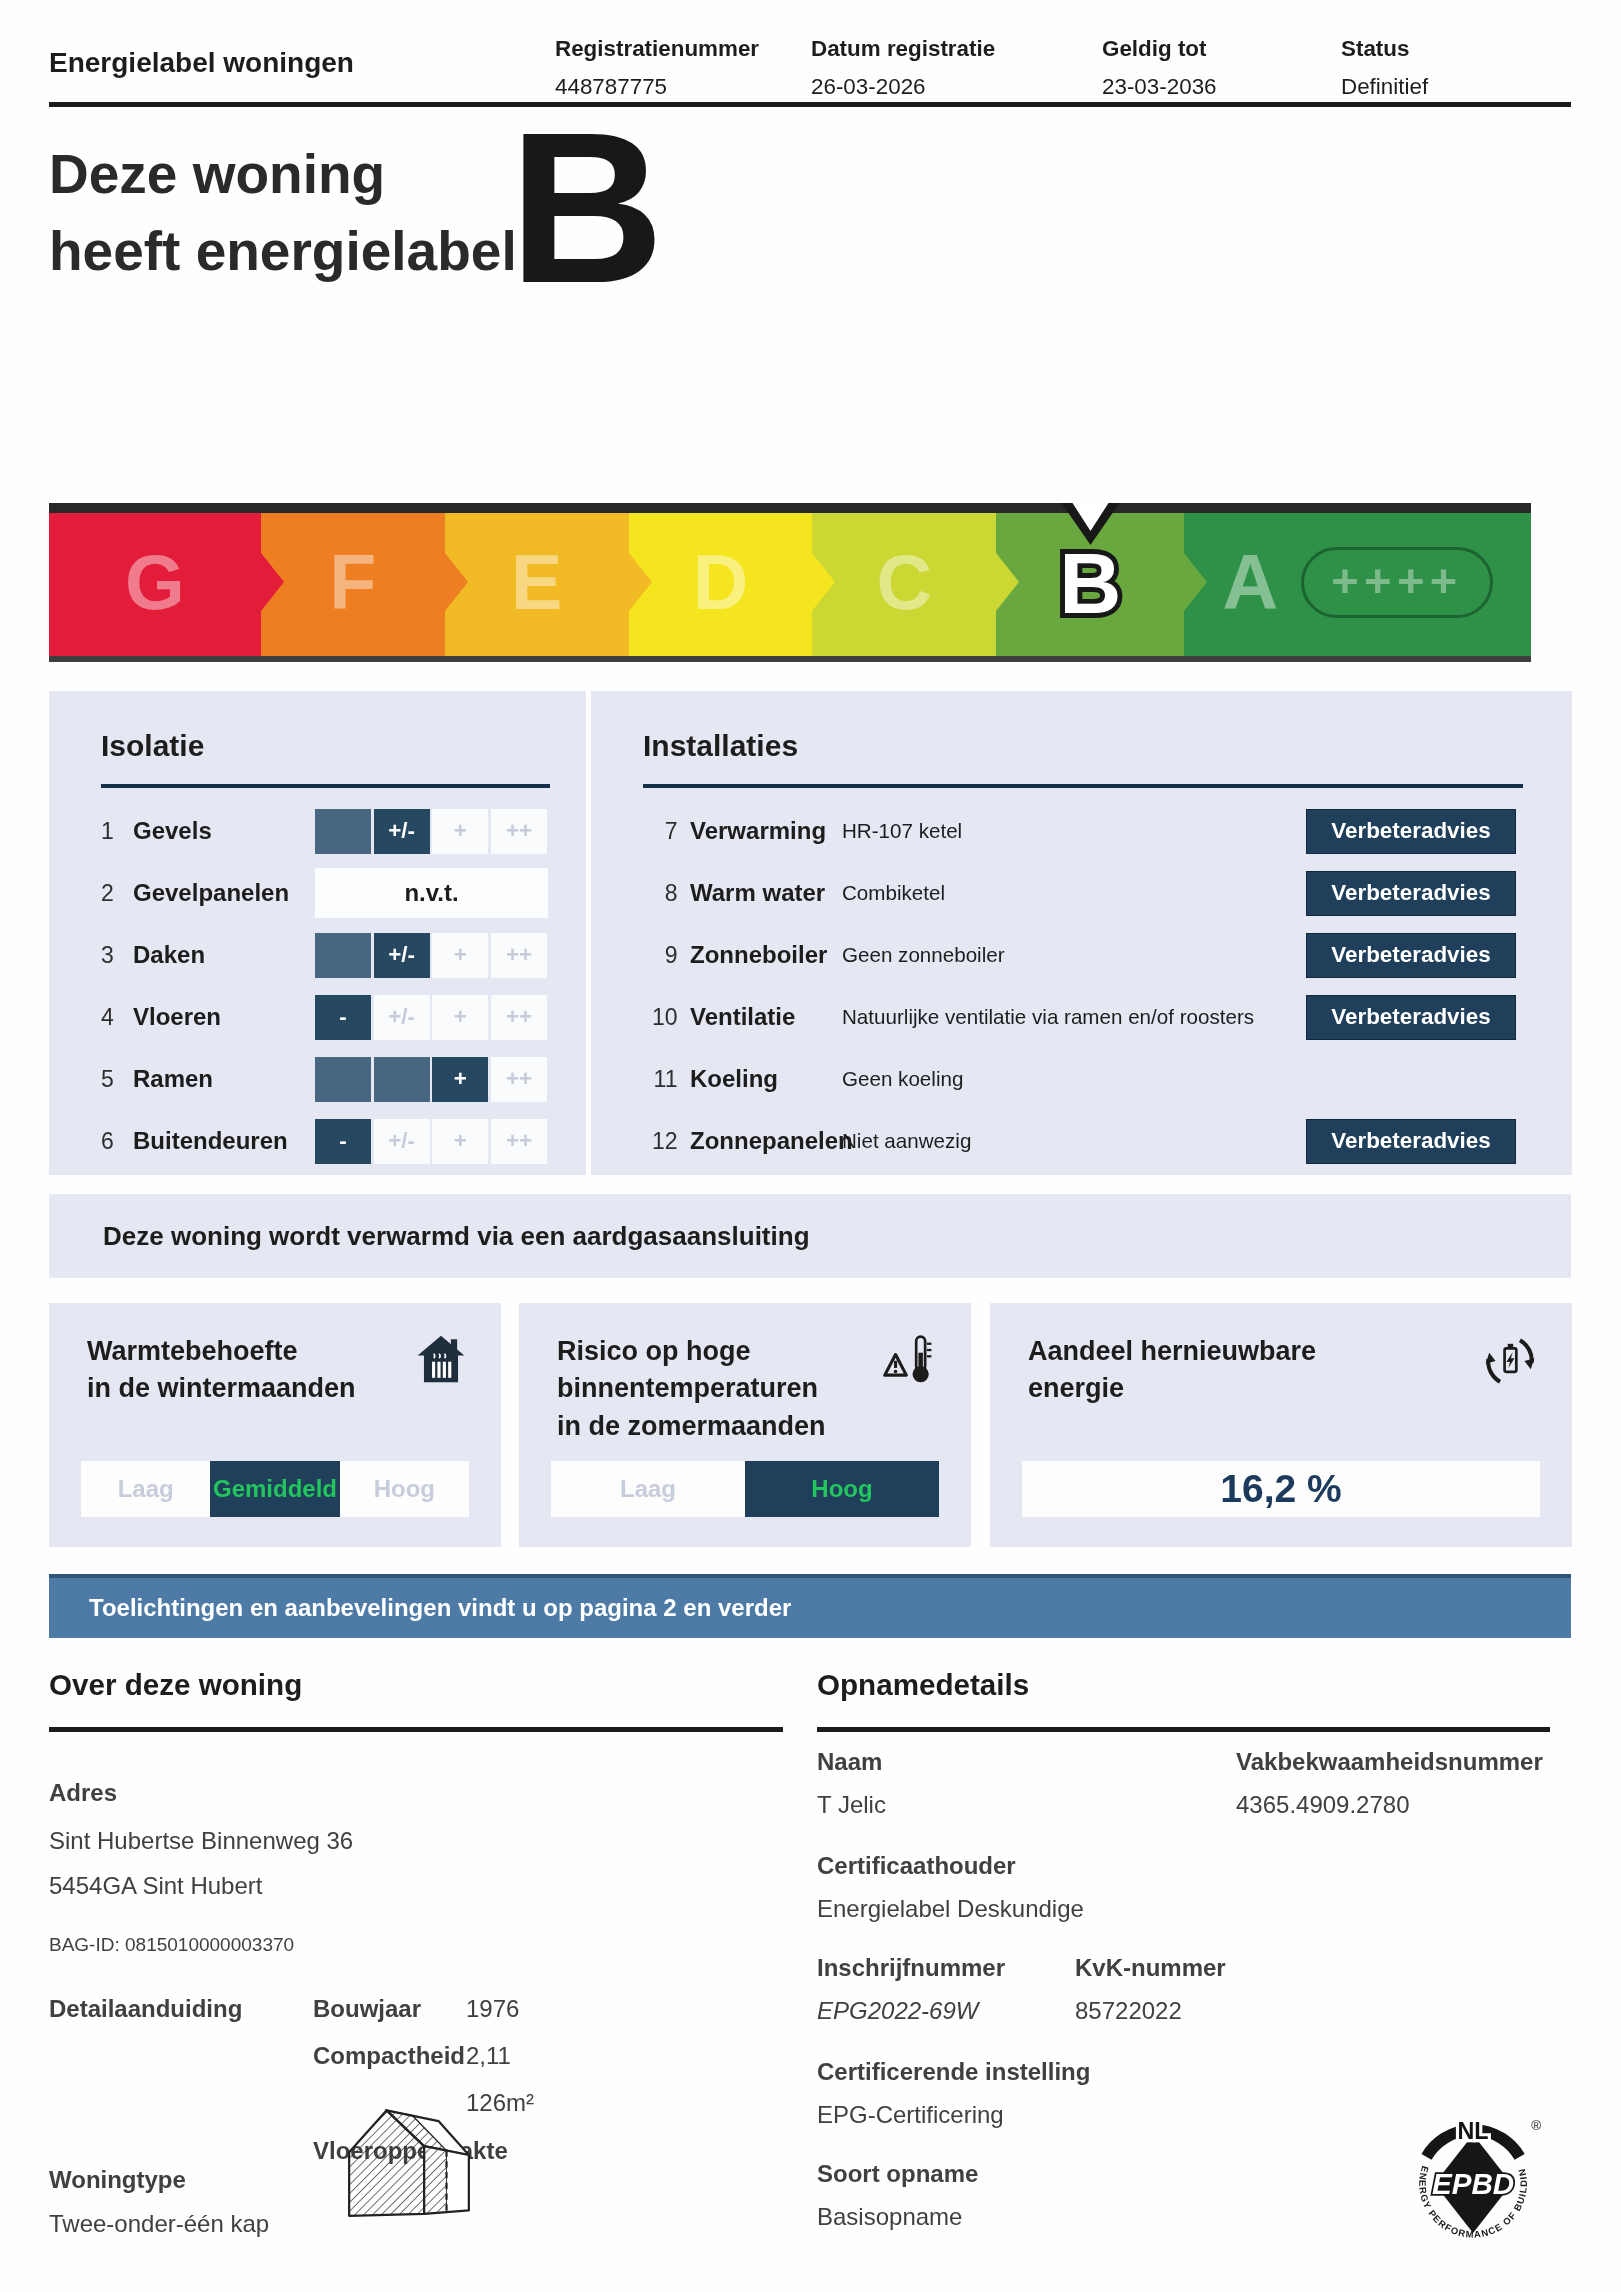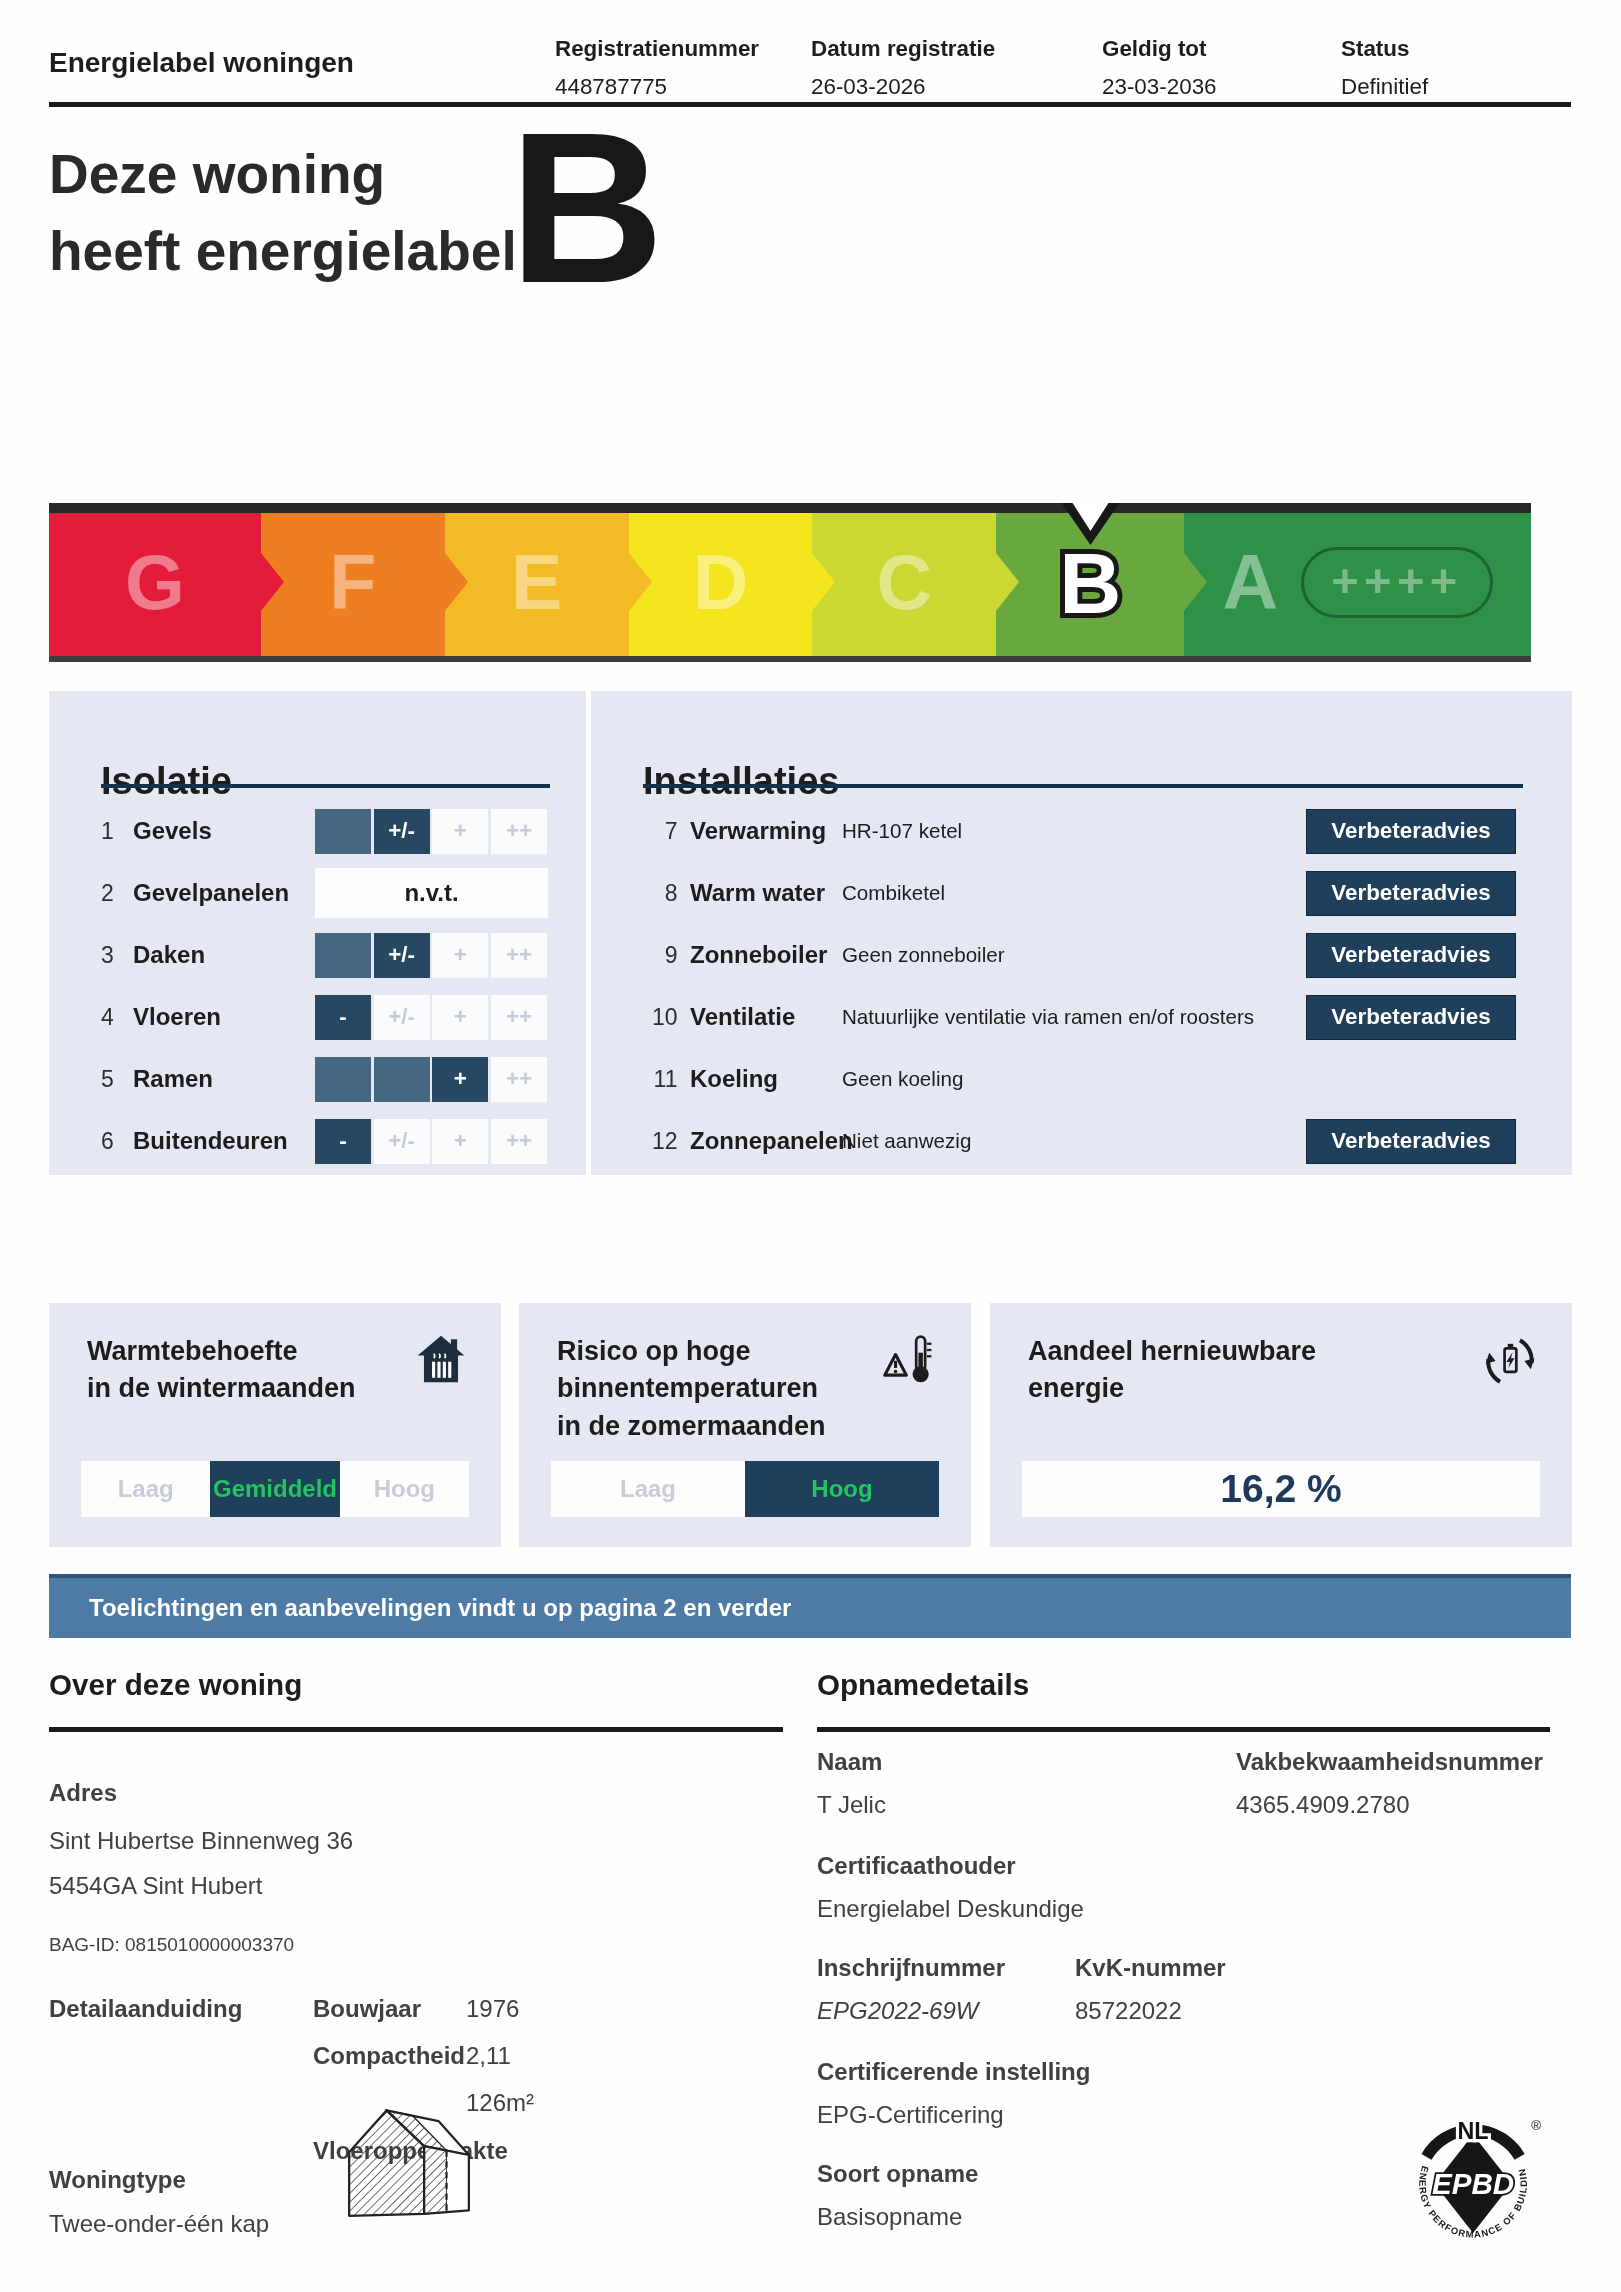--- a/index.html
+++ b/index.html
@@ -37,21 +37,21 @@
   .marker{position:absolute;left:50%;top:0;transform:translateX(-50%);width:57px;height:42px;z-index:6;}
   .m-outer{position:absolute;left:0;top:0;width:0;height:0;border-left:29px solid transparent;
         border-right:29px solid transparent;border-top:42px solid #181818;}
   .m-inner{position:absolute;left:10.7px;top:0;width:0;height:0;border-left:18px solid transparent;
         border-right:18px solid transparent;border-top:28px solid #ffffff;}
 
   
   .panel{position:absolute;top:691px;height:484px;background:#e5e8f2;}
   #panel-isolatie{left:49px;width:537px;}
   #panel-installaties{left:591px;width:981px;}
-  .panel-title{position:absolute;top:38px;font-size:38px;font-weight:bold;margin-top:31px;}
+  .panel-title{position:absolute;top:38px;font-size:30px;font-weight:bold;}
   .panel-rule{position:absolute;top:93px;height:3.6px;background:#14314b;}
   .rows{position:absolute;top:109px;left:0;right:0;}
   .irow{height:62px;display:flex;align-items:center;padding-left:52px;}
   .rnum{width:32px;font-size:23px;color:#2e2e2e;}
   .rlabel{font-size:24px;font-weight:bold;flex:1;}
   .cells{display:flex;width:233px;margin-right:38px;}
   .cell{width:56px;height:45px;margin-left:2.7px;display:flex;align-items:center;justify-content:center;
         font-size:22.4px;font-weight:bold;}
   .cell:first-child{margin-left:0;}
   .cell.filled{background:#46677f;}
@@ -261,20 +261,21 @@
       </div>
       <div class="prow">
         <span class="pnum">12</span>
         <span class="plabel">Zonnepanelen</span>
         <span class="pvalue">Niet aanwezig</span>
         <button class="advice">Verbeteradvies</button>
       </div>
     </div>
   </div>
 
+  <div id="gas-banner">Deze woning wordt verwarmd via een aardgasaansluiting</div>
 
   <div class="ind-box" id="box-warmte">
     <div class="ind-title">
       <div>Warmtebehoefte</div>
       <div>in de wintermaanden</div>
     </div>
     <span class="ind-icon">
       <svg width="52" height="52" viewBox="0 0 58 58">
         <path d="M29 3 L55 25 L48 25 L48 55 L10 55 L10 25 L3 25 Z" fill="#1f2e3c"></path>
         <rect x="40" y="7" width="7" height="12" fill="#1f2e3c"></rect>

